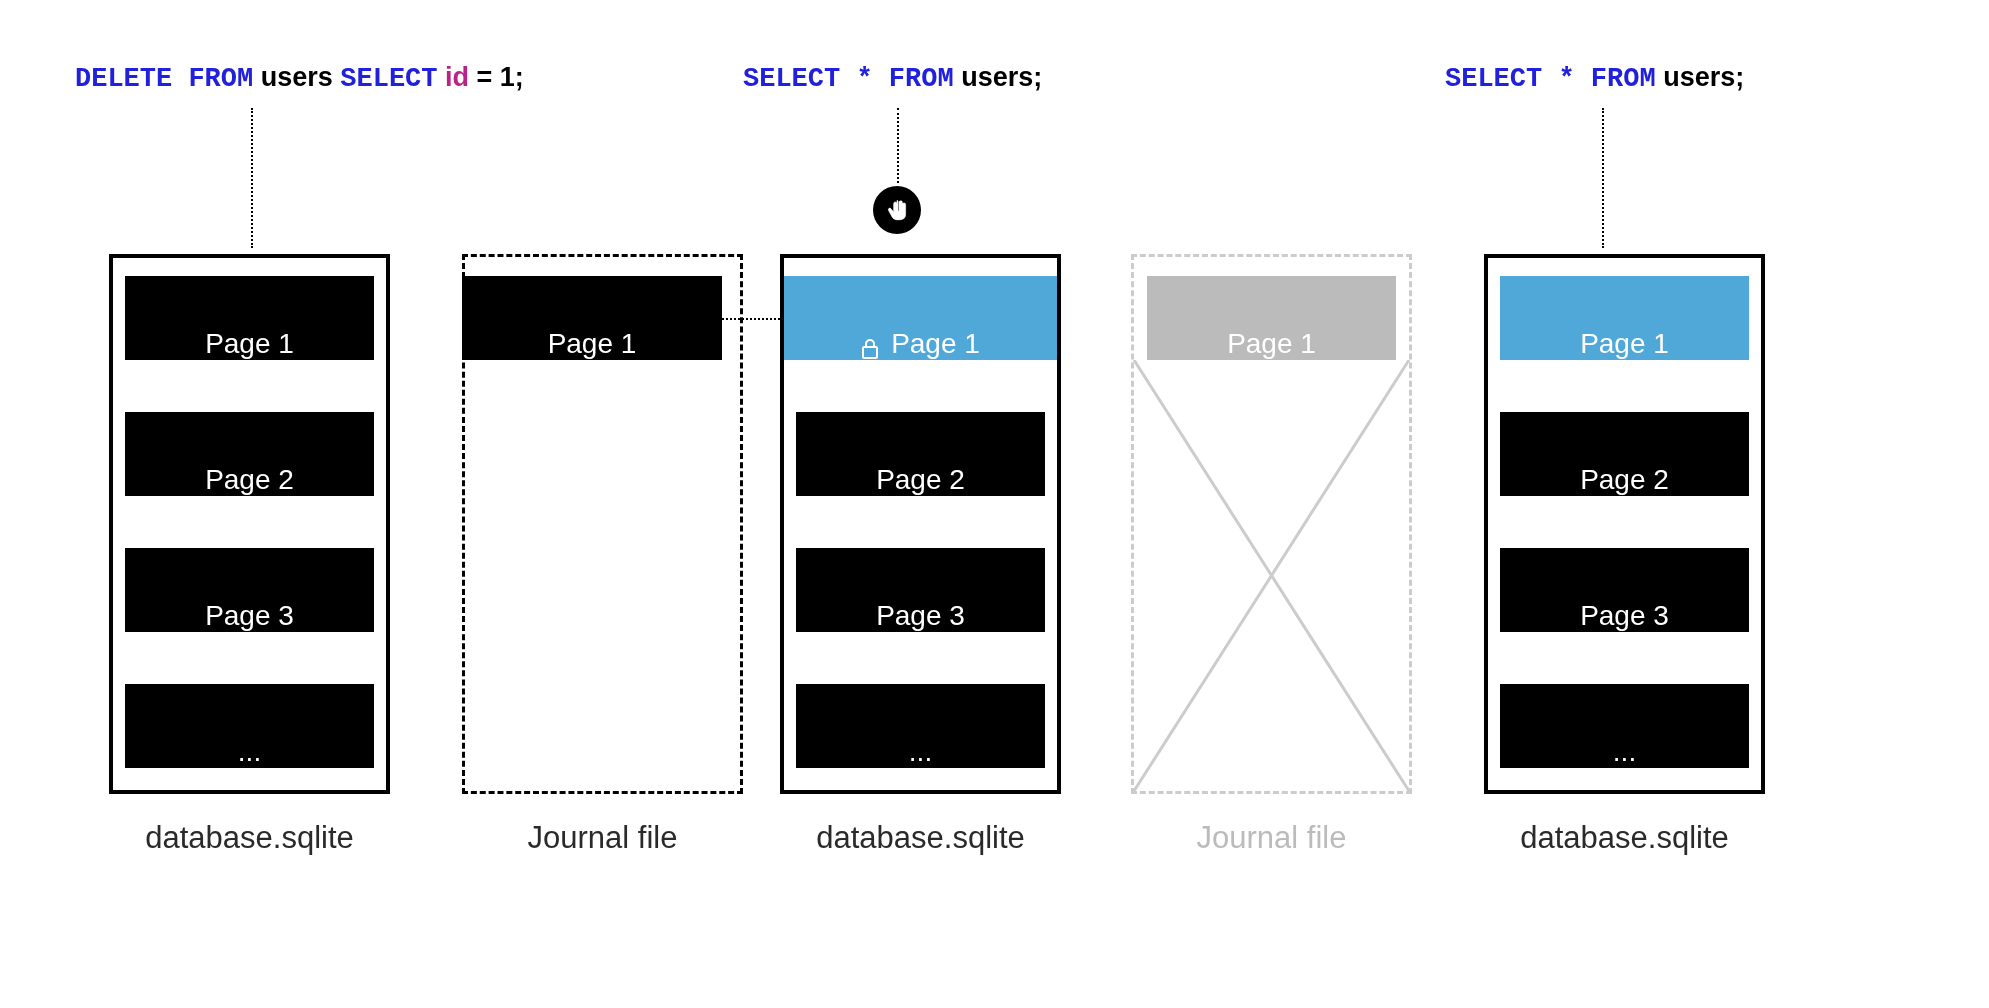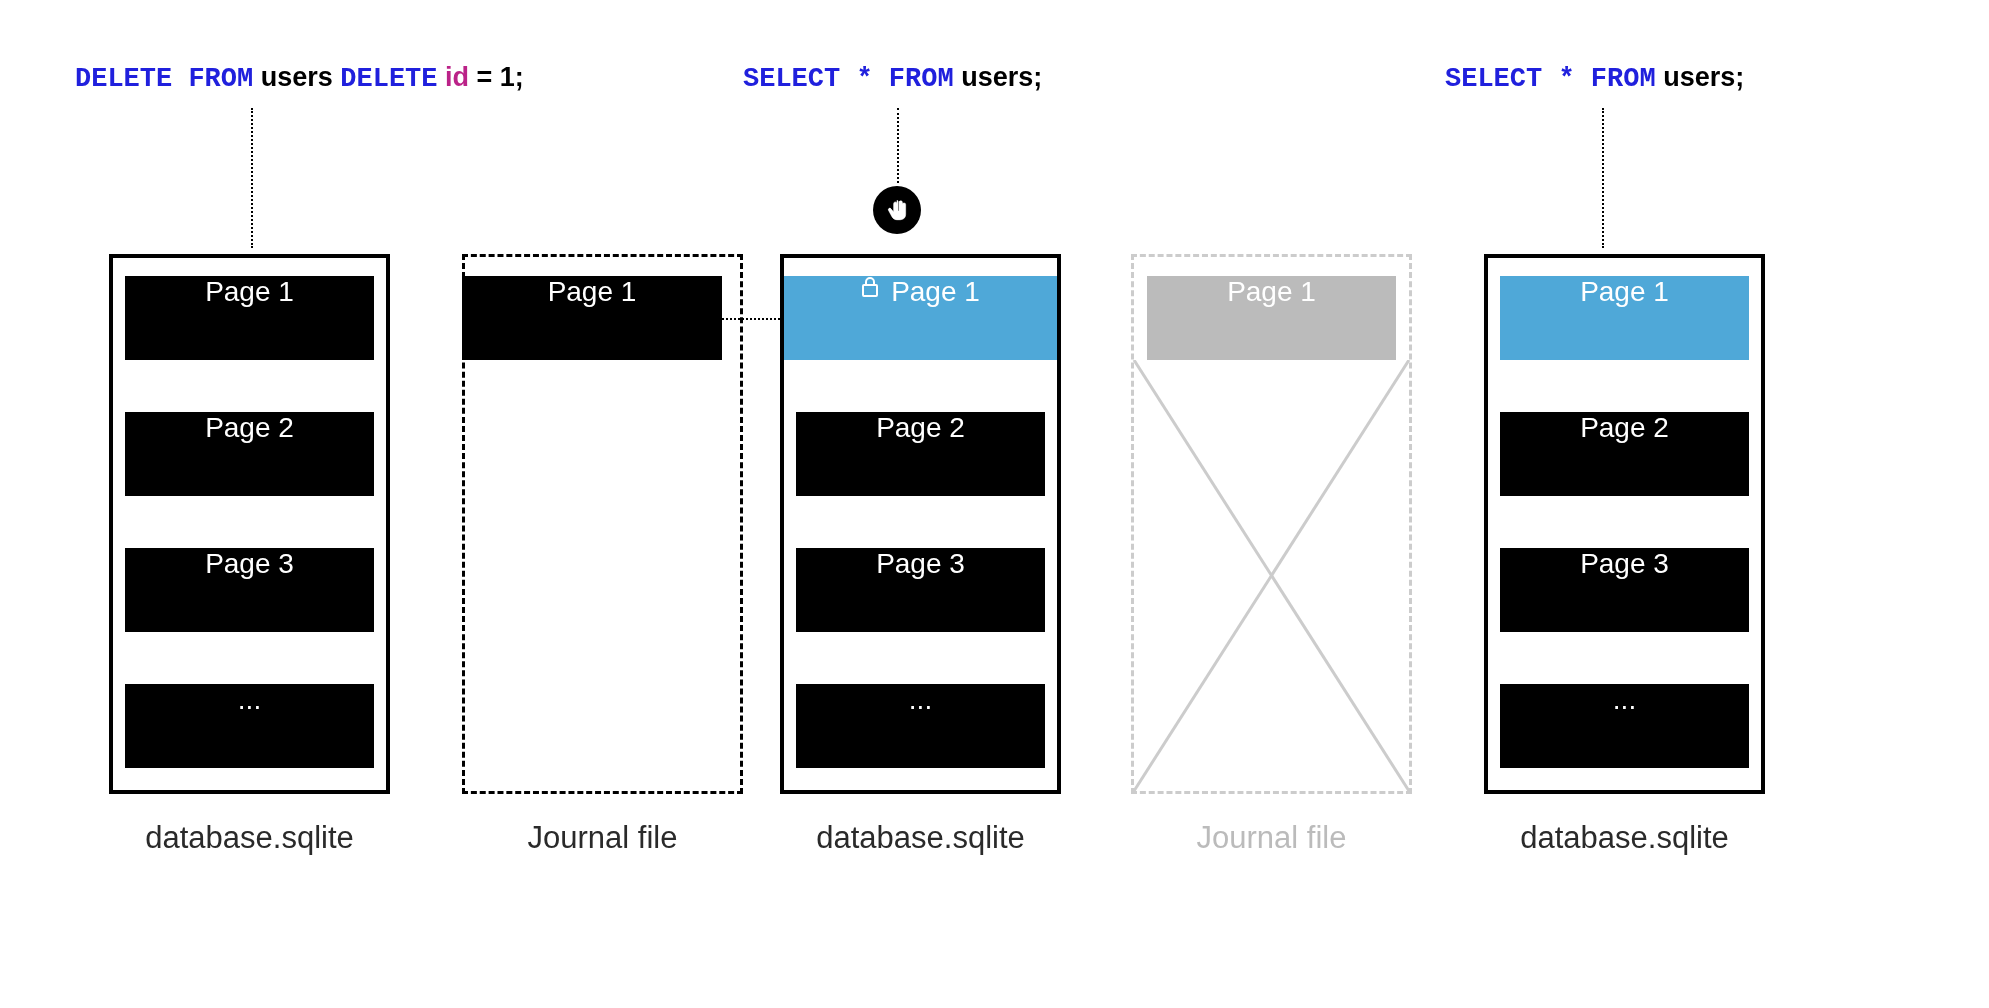--- a/index.html
+++ b/index.html
@@ -70,21 +70,21 @@
     .db-box.ghost {
       border: 3px dashed #cccccc;
       background: transparent;
     }
     
     .page {
       position: absolute;
       background: #000000;
       color: #ffffff;
       display: flex;
-      align-items: flex-start;
+      align-items: flex-end;
       justify-content: center;
       font-size: 28px;
       font-weight: 400;
     }
     
     .page.blue {
       background: #4fa8d8;
     }
     
     .page.grey {
@@ -120,21 +120,21 @@
       color: #ffffff;
       font-size: 26px;
     }
   </style>
 </head>
 <body>
 
 <div class="diagram-container">
 
   <div class="query-label" style="left: 75px; top: 62px;">
-    <span class="kw">DELETE FROM</span><span class="txt"> users </span><span class="kw">DELETE</span><span class="col"> id</span><span class="txt"> = 1;</span>
+    <span class="kw">DELETE FROM</span><span class="txt"> users </span><span class="kw">SELECT</span><span class="col"> id</span><span class="txt"> = 1;</span>
   </div>
 
   <div class="dotted-line" style="left: 251px; top: 108px; height: 140px;"></div>
 
   <div class="query-label" style="left: 743px; top: 62px;">
     <span class="kw">SELECT * FROM</span><span class="txt"> users;</span>
   </div>
 
   <div class="dotted-line" style="left: 897px; top: 108px; height: 75px;"></div>
 

